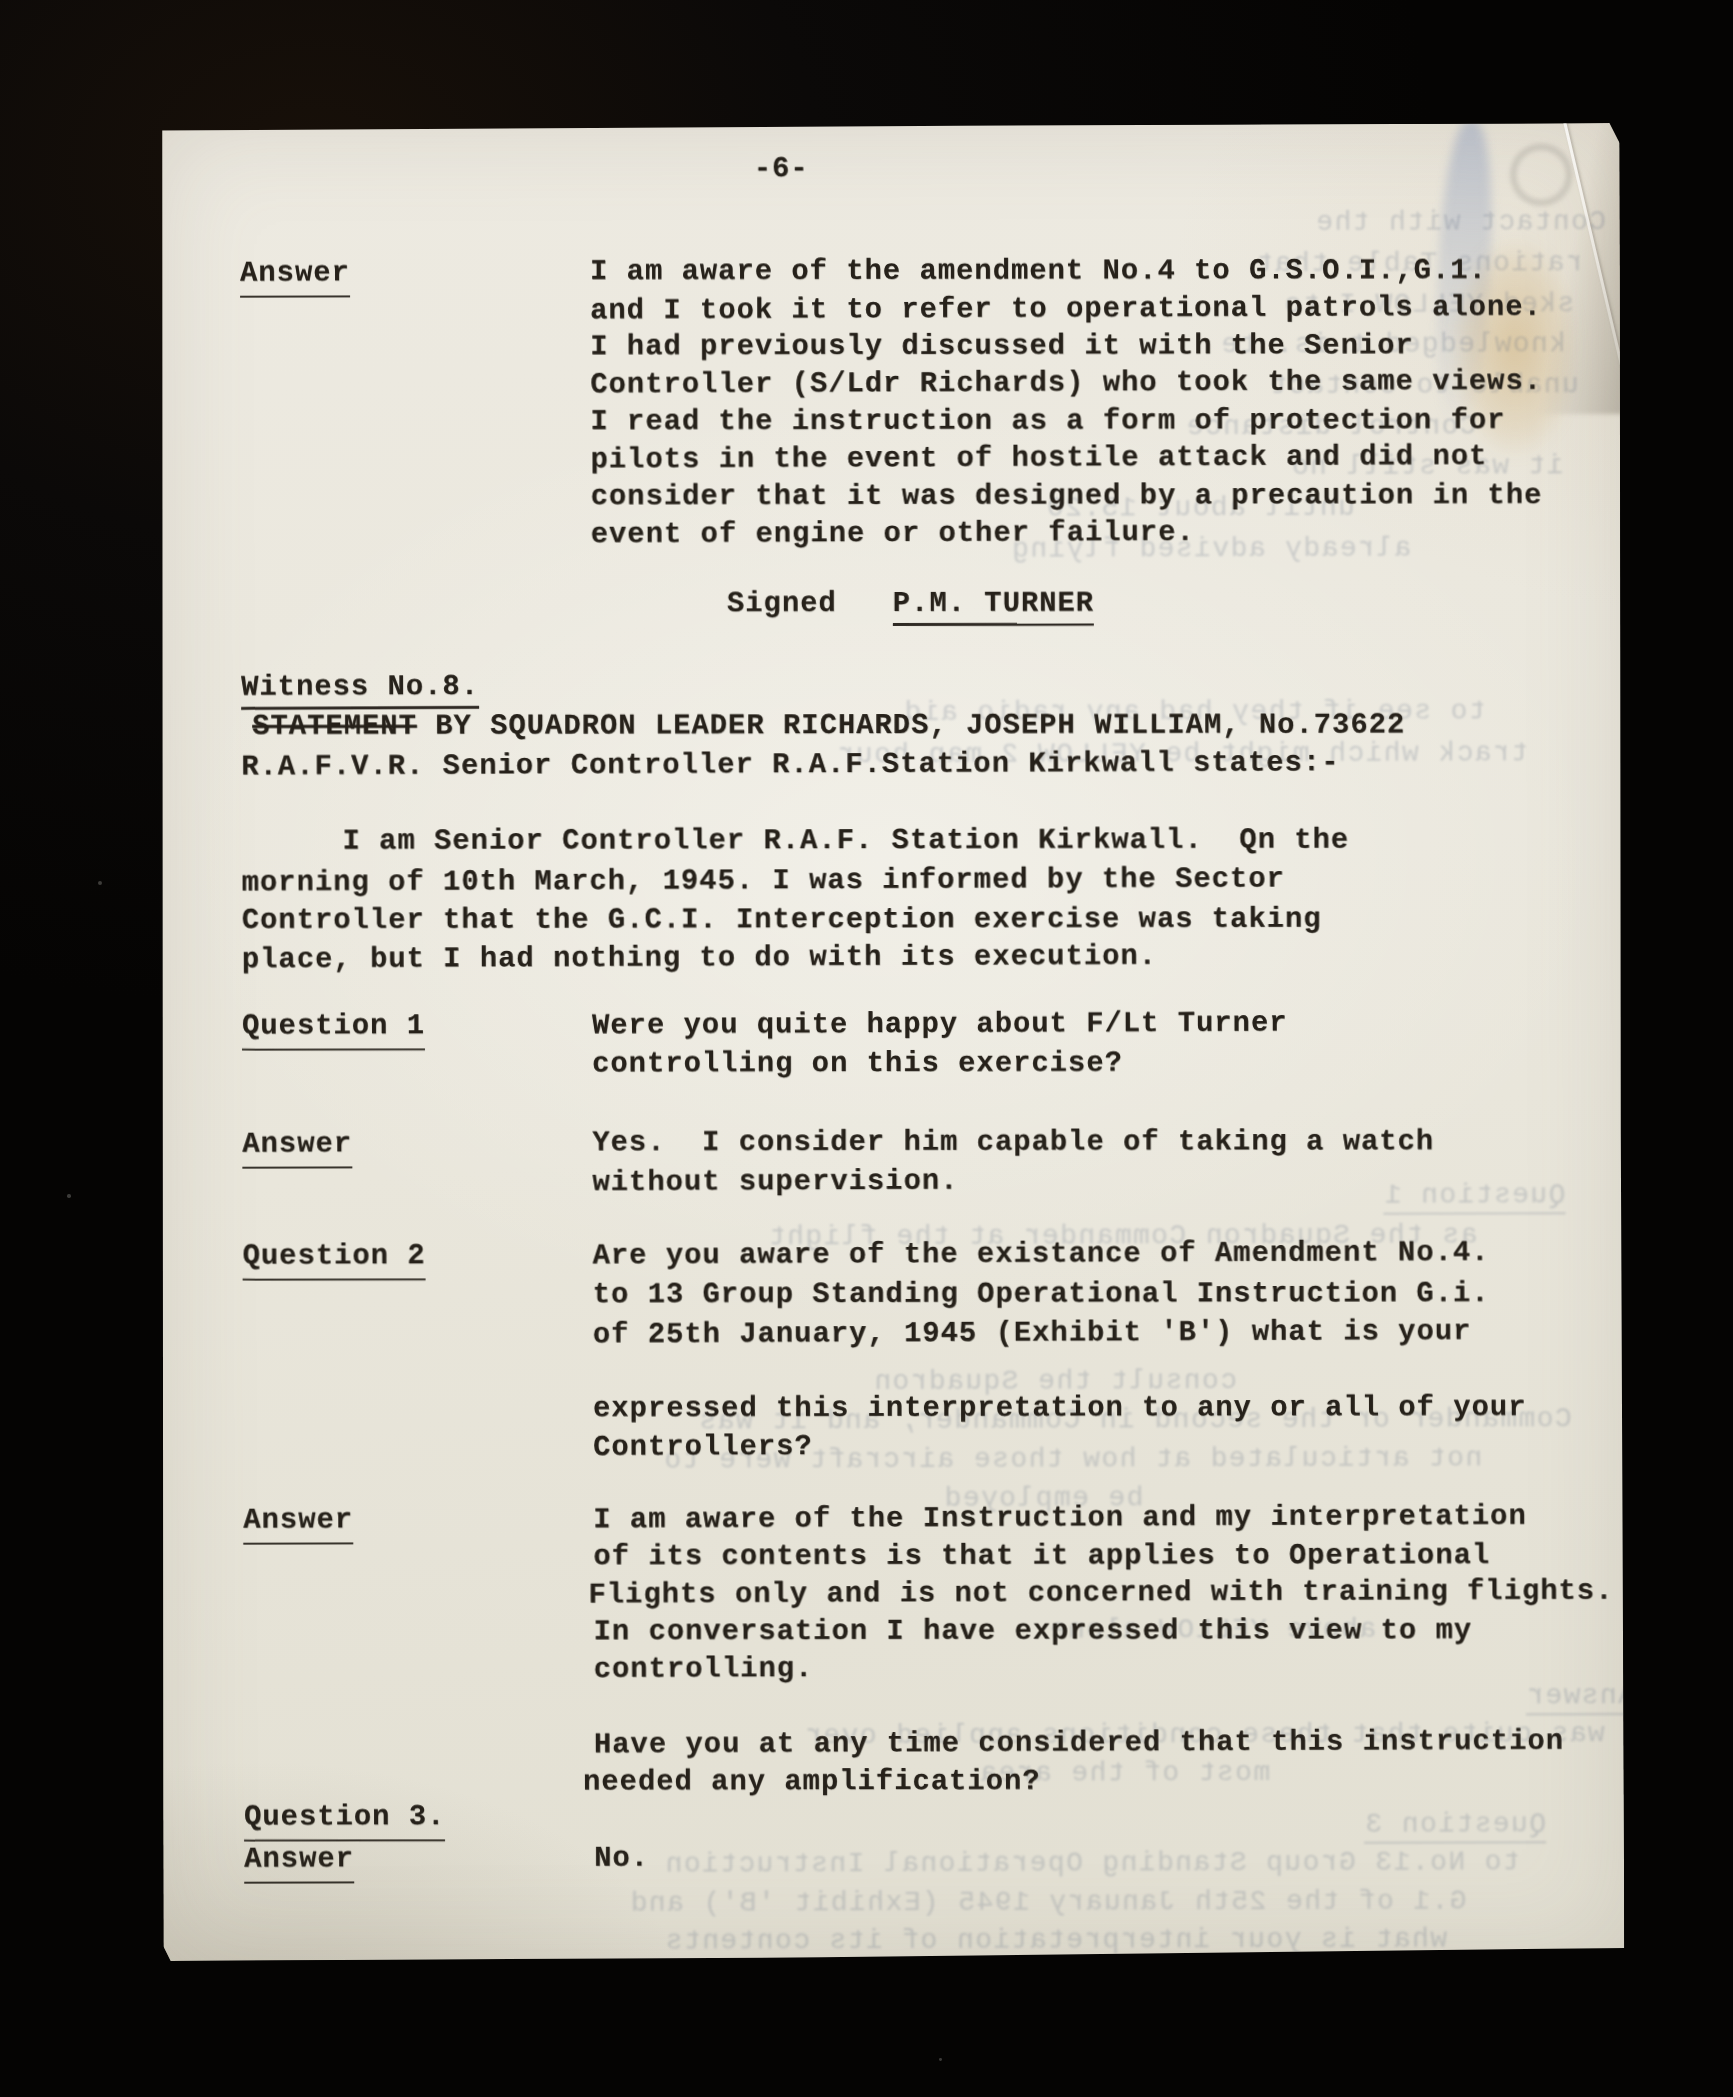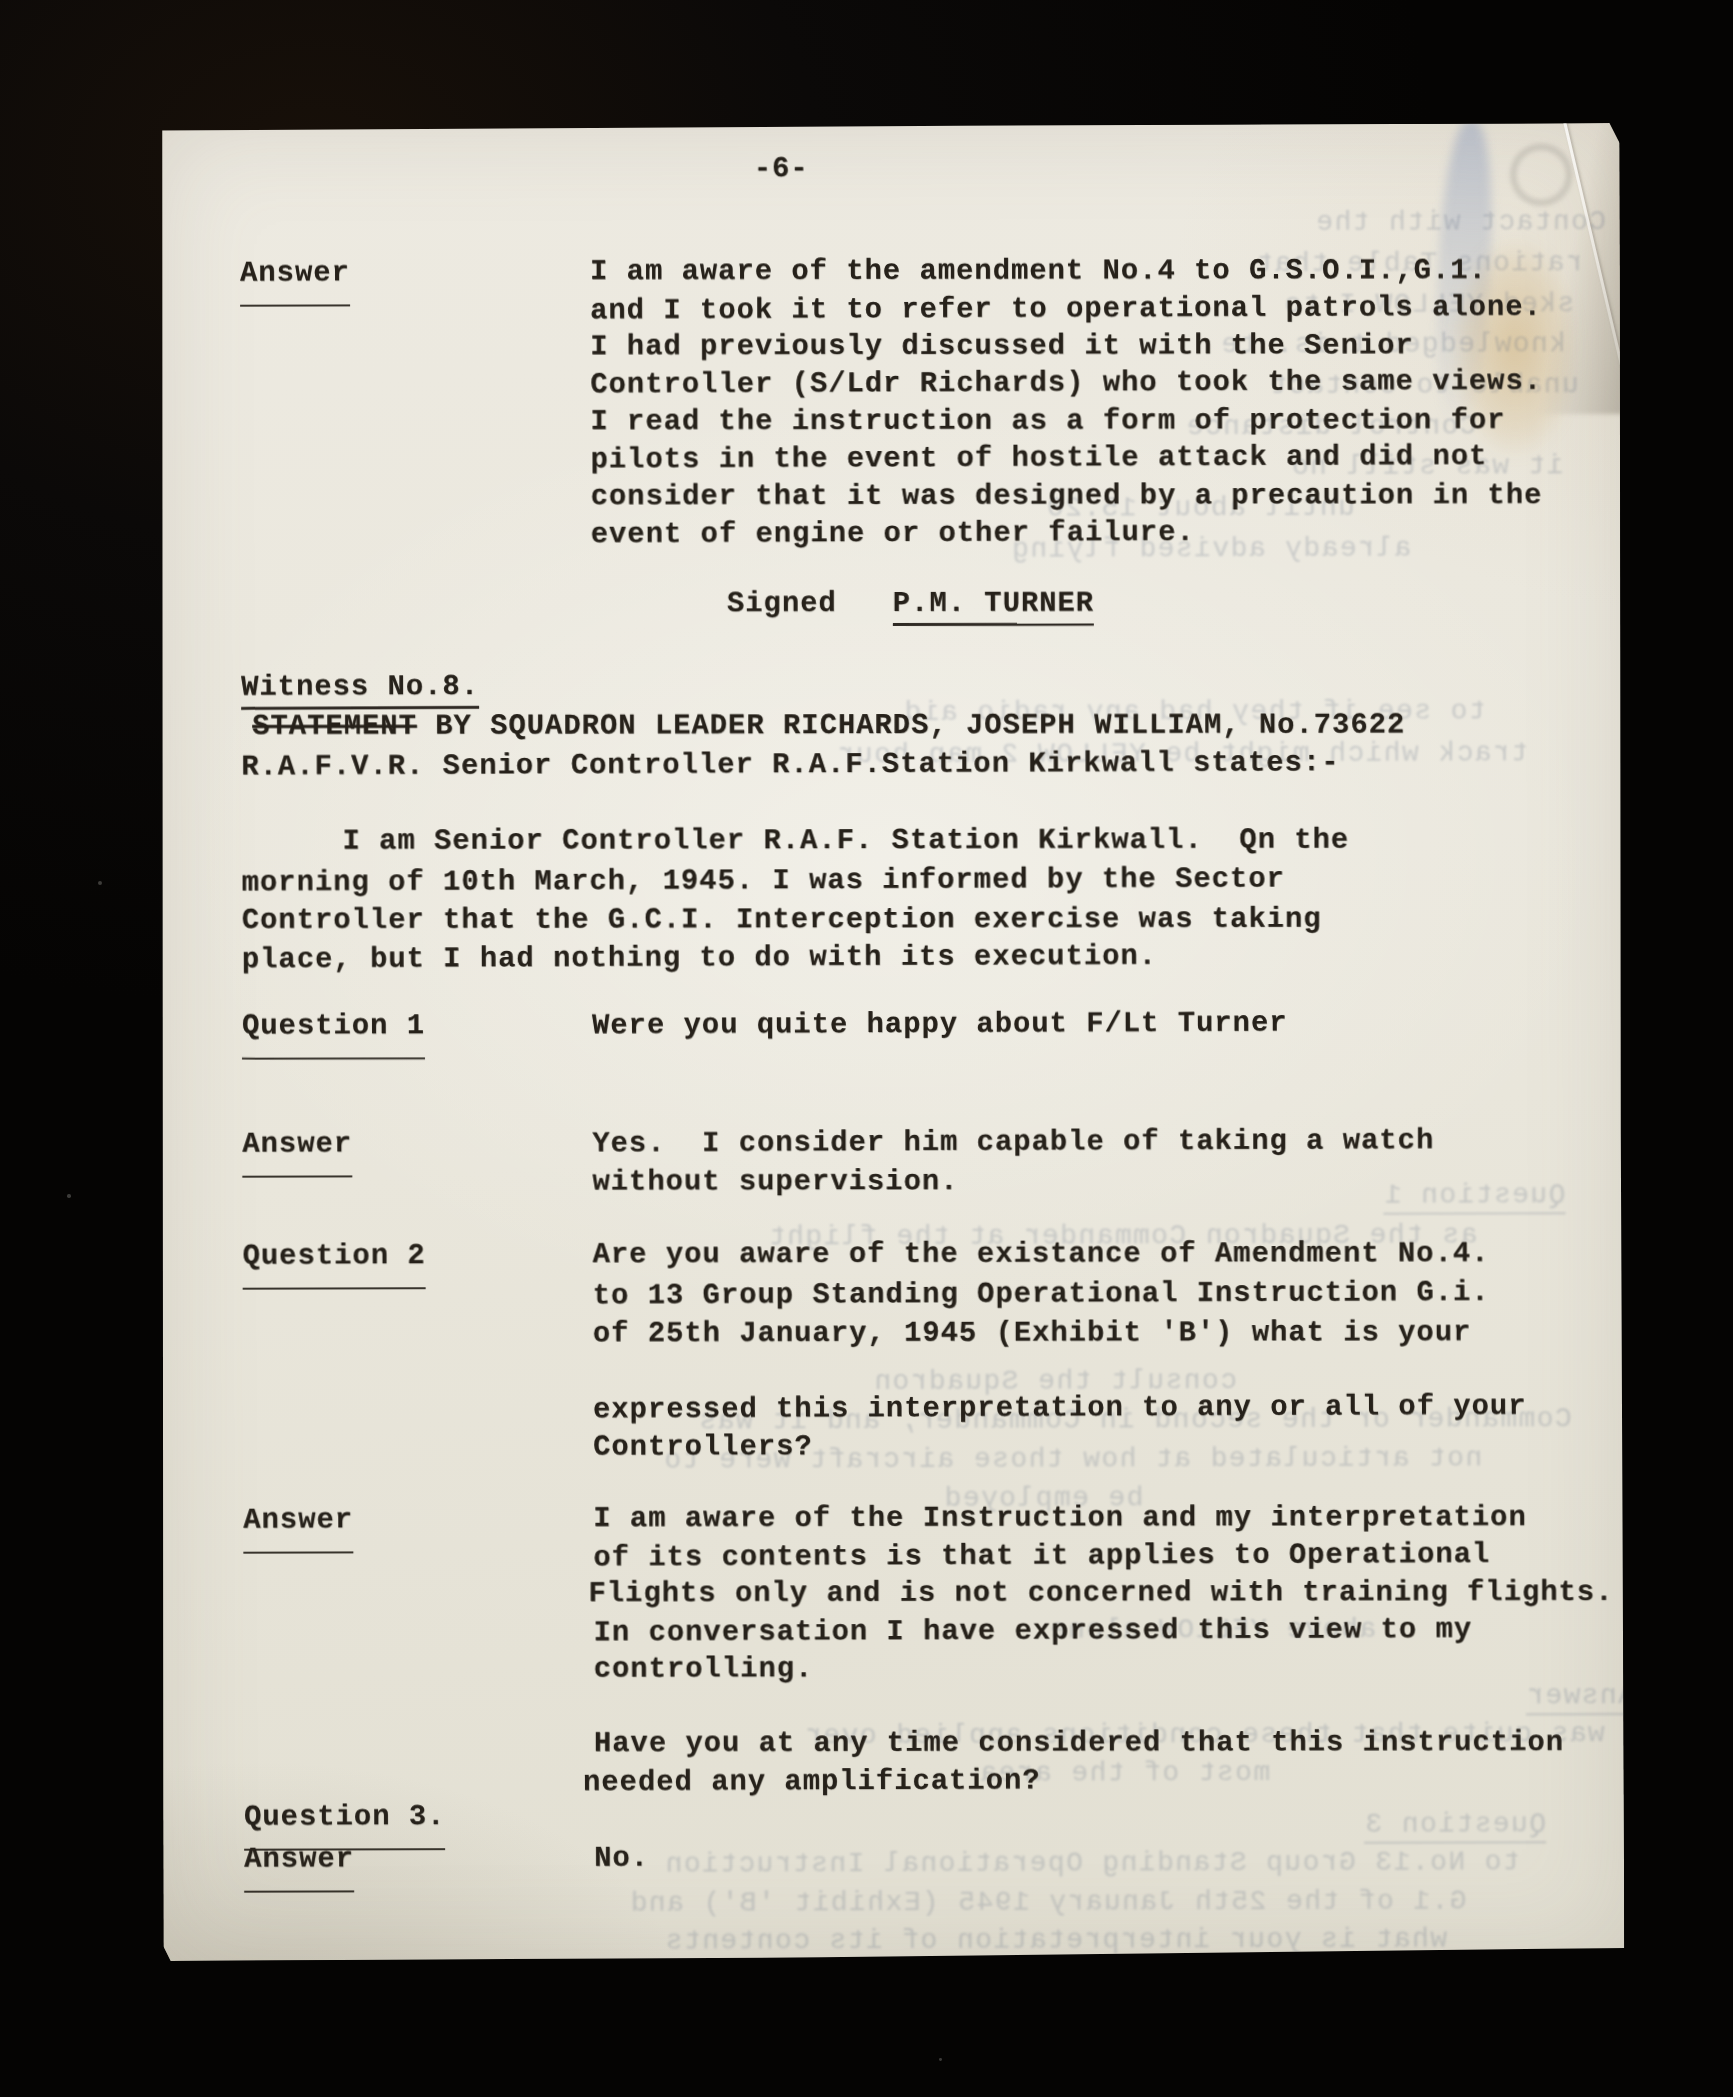--- a/index.html
+++ b/index.html
@@ -68,21 +68,21 @@
   .content { position:absolute; inset:0; filter: blur(0.3px); }
   .tline {
     position:absolute; white-space:pre;
     font: 700 29px/1 "Liberation Mono", monospace;
     letter-spacing:0.9px;
     color:#26211a;
     text-shadow: 0.4px 0.6px 0.6px rgba(38,33,26,0.38);
   }
   .content > .tline:nth-child(odd)  { transform: rotate(0.08deg); }
   .content > .tline:nth-child(even) { transform: rotate(-0.07deg); }
-  .u  { border-bottom:2.8px solid rgba(32,27,21,0.88); padding-bottom:15px;margin-top:20px; }
+  .u  { border-bottom:2.8px solid rgba(32,27,21,0.88); padding-bottom:6px;margin-top:20px; }
   .u2 { border-bottom:3.5px solid rgba(30,25,19,0.92); padding-bottom:2.8px; }
   .strike { text-decoration: line-through; text-decoration-thickness:2.8px;margin-left:11px; }
   .spacer3 { display:inline-block; width:56px; }
 </style>
 </head>
 <body>
 
 <div class="speck" style="left:98px;top:881px;width:4.2px;height:4.2px;"></div>
 <div class="speck" style="left:67px;top:1194px;width:3.5px;height:3.5px;"></div>
 <div class="speck" style="left:939px;top:2058px;width:2.8px;height:2.8px;"></div>
@@ -144,20 +144,21 @@
     <div class="tline" style="left:81px;top:586px;"><span class="strike">STATEMENT</span><span> BY SQUADRON LEADER RICHARDS, JOSEPH WILLIAM, No.73622</span></div>
     <div class="tline" style="left:81px;top:625px;">R.A.F.V.R. Senior Controller R.A.F.Station Kirkwall states:-</div>
 
     <div class="tline" style="left:182px;top:701px;">I am Senior Controller R.A.F. Station Kirkwall.  Qn the</div>
     <div class="tline" style="left:81px;top:741px;">morning of 10th March, 1945. I was informed by the Sector</div>
     <div class="tline" style="left:81px;top:780px;">Controller that the G.C.I. Interception exercise was taking</div>
     <div class="tline" style="left:81px;top:818px;">place, but I had nothing to do with its execution.</div>
 
     <div class="tline" style="left:81px;top:885px;"><span class="u">Question 1</span></div>
     <div class="tline" style="left:431px;top:885px;">Were you quite happy about F/Lt Turner</div>
+    <div class="tline" style="left:431px;top:924px;">controlling on this exercise?</div>
 
     <div class="tline" style="left:81px;top:1003px;"><span class="u">Answer</span></div>
     <div class="tline" style="left:431px;top:1003px;">Yes.  I consider him capable of taking a watch</div>
     <div class="tline" style="left:431px;top:1042px;">without supervision.</div>
 
     <div class="tline" style="left:81px;top:1115px;"><span class="u">Question 2</span></div>
     <div class="tline" style="left:431px;top:1115px;">Are you aware of the existance of Amendment No.4.</div>
     <div class="tline" style="left:431px;top:1155px;">to 13 Group Standing Operational Instruction G.i.</div>
     <div class="tline" style="left:431px;top:1194px;">of 25th January, 1945 (Exhibit 'B') what is your</div>
     <div class="tline" style="left:431px;top:1269px;">expressed this interpretation to any or all of your</div>

